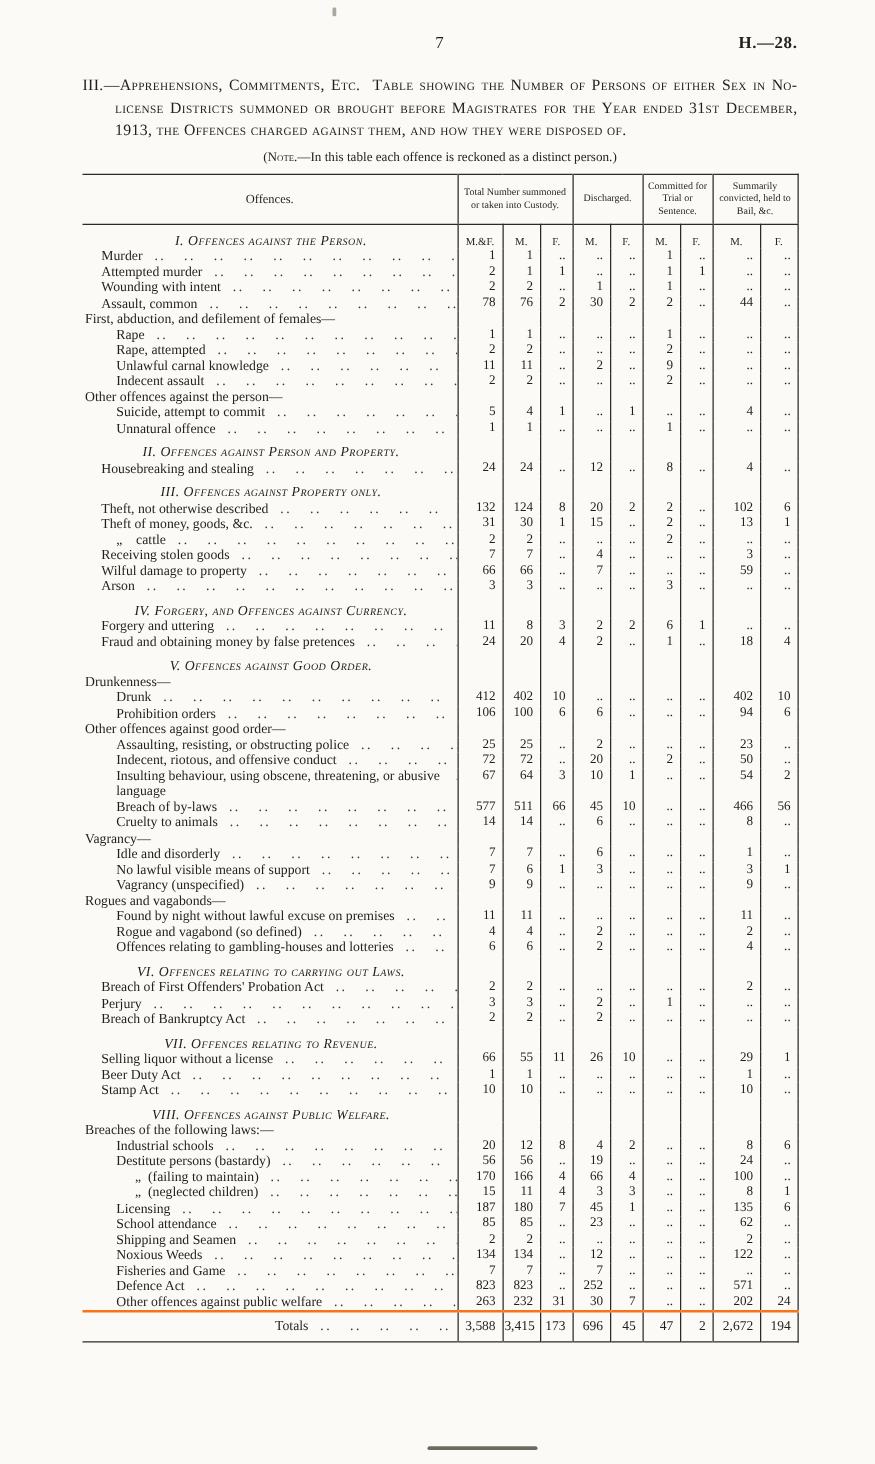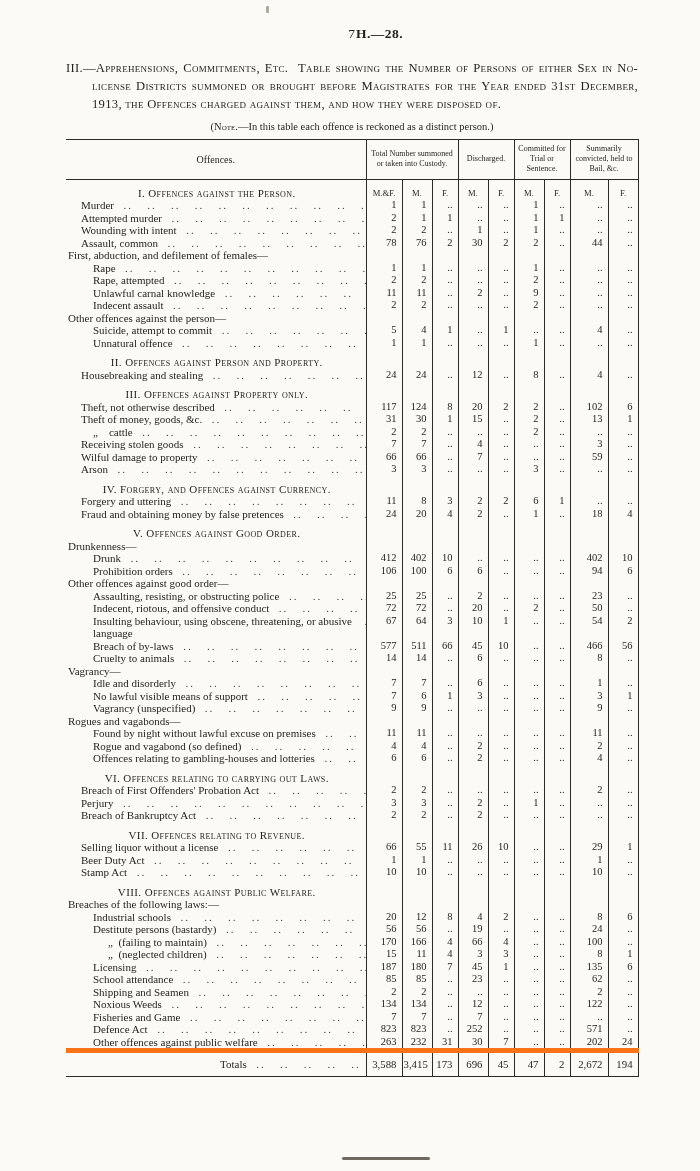--- a/index.html
+++ b/index.html
@@ -6,21 +6,21 @@
   body{
     width:700px;height:1171px;overflow:hidden;position:relative;
     background:#fbfaf6;color:#211f1c;
     font-family:"Liberation Serif","DejaVu Serif",serif;
   }
   .page{padding:26px 62px 0 66px;}
   
   .pagehead{display:flex;align-items:baseline;font-size:13.5px;}
   .ph-side{flex:1 1 0;}
   .ph-no{flex:0 0 auto;letter-spacing:1px;}
-  .ph-ref{flex:1 1 0;text-align:left;font-weight:bold;letter-spacing:0.5px;}
+  .ph-ref{flex:1 1 0;text-align:right;font-weight:bold;letter-spacing:0.5px;}
   
   .title{
     margin:18px 0 0 0;font-size:12.6px;line-height:1.42;
     font-variant:small-caps;letter-spacing:0.3px;
     padding-left:26px;text-indent:-26px;text-align:justify;
   }
   .note{margin:7px 0 0 0;font-size:10.5px;text-align:center;}
   .note .sc{font-variant:small-caps;}
   
   table{
@@ -44,27 +44,27 @@
   .txt{flex:0 1 auto;}
   .dots{flex:1 1 12px;overflow:hidden;white-space:nowrap;color:#3a372f;}
   .dots::after{content:"\00a0\00a0..\00a0\00a0\00a0..\00a0\00a0\00a0..\00a0\00a0\00a0..\00a0\00a0\00a0..\00a0\00a0\00a0..\00a0\00a0\00a0..\00a0\00a0\00a0..\00a0\00a0\00a0..\00a0\00a0\00a0..\00a0\00a0\00a0..\00a0\00a0\00a0..\00a0\00a0\00a0..";letter-spacing:2px;}
   
   .ind1 .txt{padding-left:13px;}
   .ind2 .txt{padding-left:25px;}
   .ind3 .txt{padding-left:40px;}
   
   tr.r-s td{padding-top:7px;}
   tr.r-s .line{display:block;text-align:center;}
-  tr.r-s .txt{font-variant:small-caps;letter-spacing:0.4px;padding-left:0;}
+  tr.r-s .txt{font-variant:small-caps;letter-spacing:0.4px;padding-left:0;font-style:italic;}
   tr.r-s td.c-num{text-align:center;font-size:8.6px;padding:7px 1px 0 1px;vertical-align:bottom;}
   
   tr.r-h .line{display:block;text-align:left;}
   
   tr.r-tot td{
-    border-top:5px solid #f97316;padding-top:5px;padding-bottom:5px;
+    border-top:2px solid #f97316;padding-top:5px;padding-bottom:5px;
   }
   tr.r-tot .txt{padding-left:152px;}
   tr.r-tot td.c-num{font-size:10.8px;}
   
   .artifact{position:absolute;left:342px;top:1157px;width:88px;height:3px;background:#4c463c;border-radius:2px;opacity:.8;}
   .artifact2{position:absolute;left:266px;top:6px;width:3px;height:7px;background:#6b6456;opacity:.55;border-radius:1px;}
 </style>
 </head>
 <body>
 
@@ -360,21 +360,21 @@
           <td class="c-num"></td>
           <td class="c-num"></td>
         </tr>
         <tr class="r-i">
           <td class="c-label ind1">
             <div class="line">
               <span class="txt">Theft, not otherwise described</span>
               <span class="dots"></span>
             </div>
           </td>
-          <td class="c-num">117</td>
+          <td class="c-num">132</td>
           <td class="c-num">124</td>
           <td class="c-num">8</td>
           <td class="c-num">20</td>
           <td class="c-num">2</td>
           <td class="c-num">2</td>
           <td class="c-num">..</td>
           <td class="c-num">102</td>
           <td class="c-num">6</td>
         </tr>
         <tr class="r-i">

